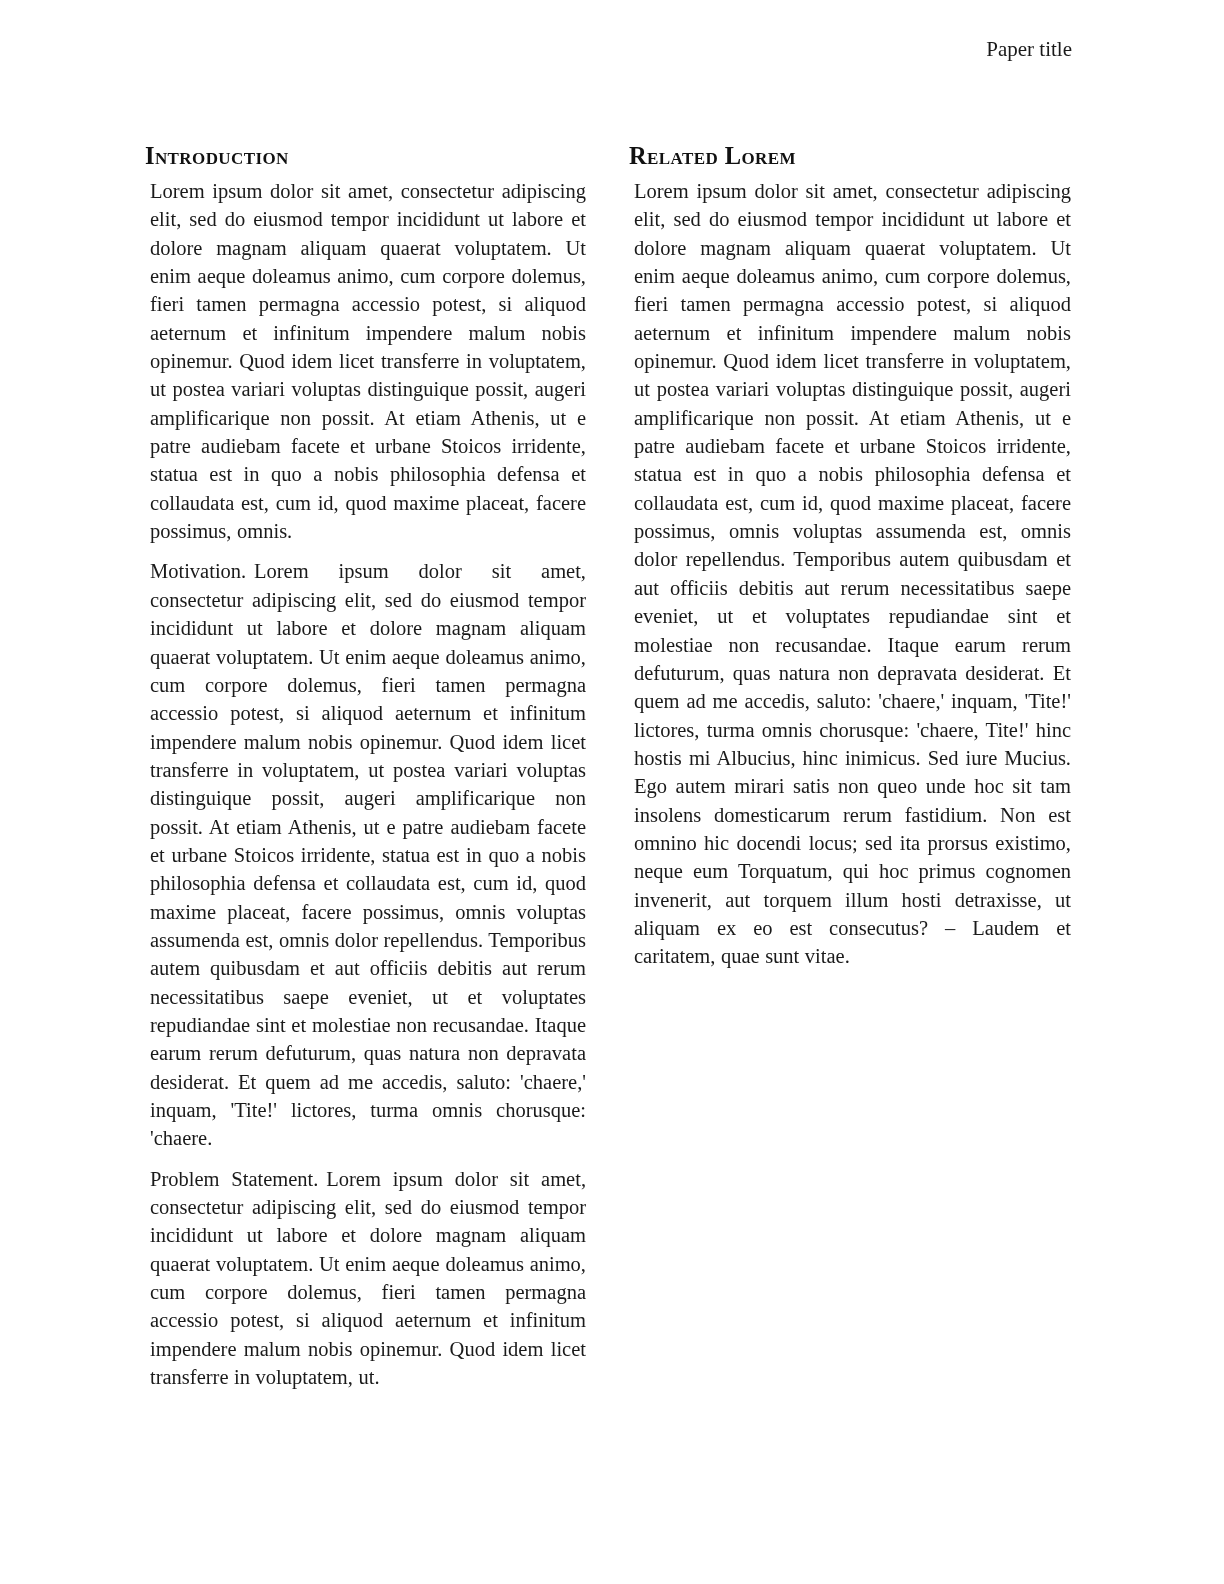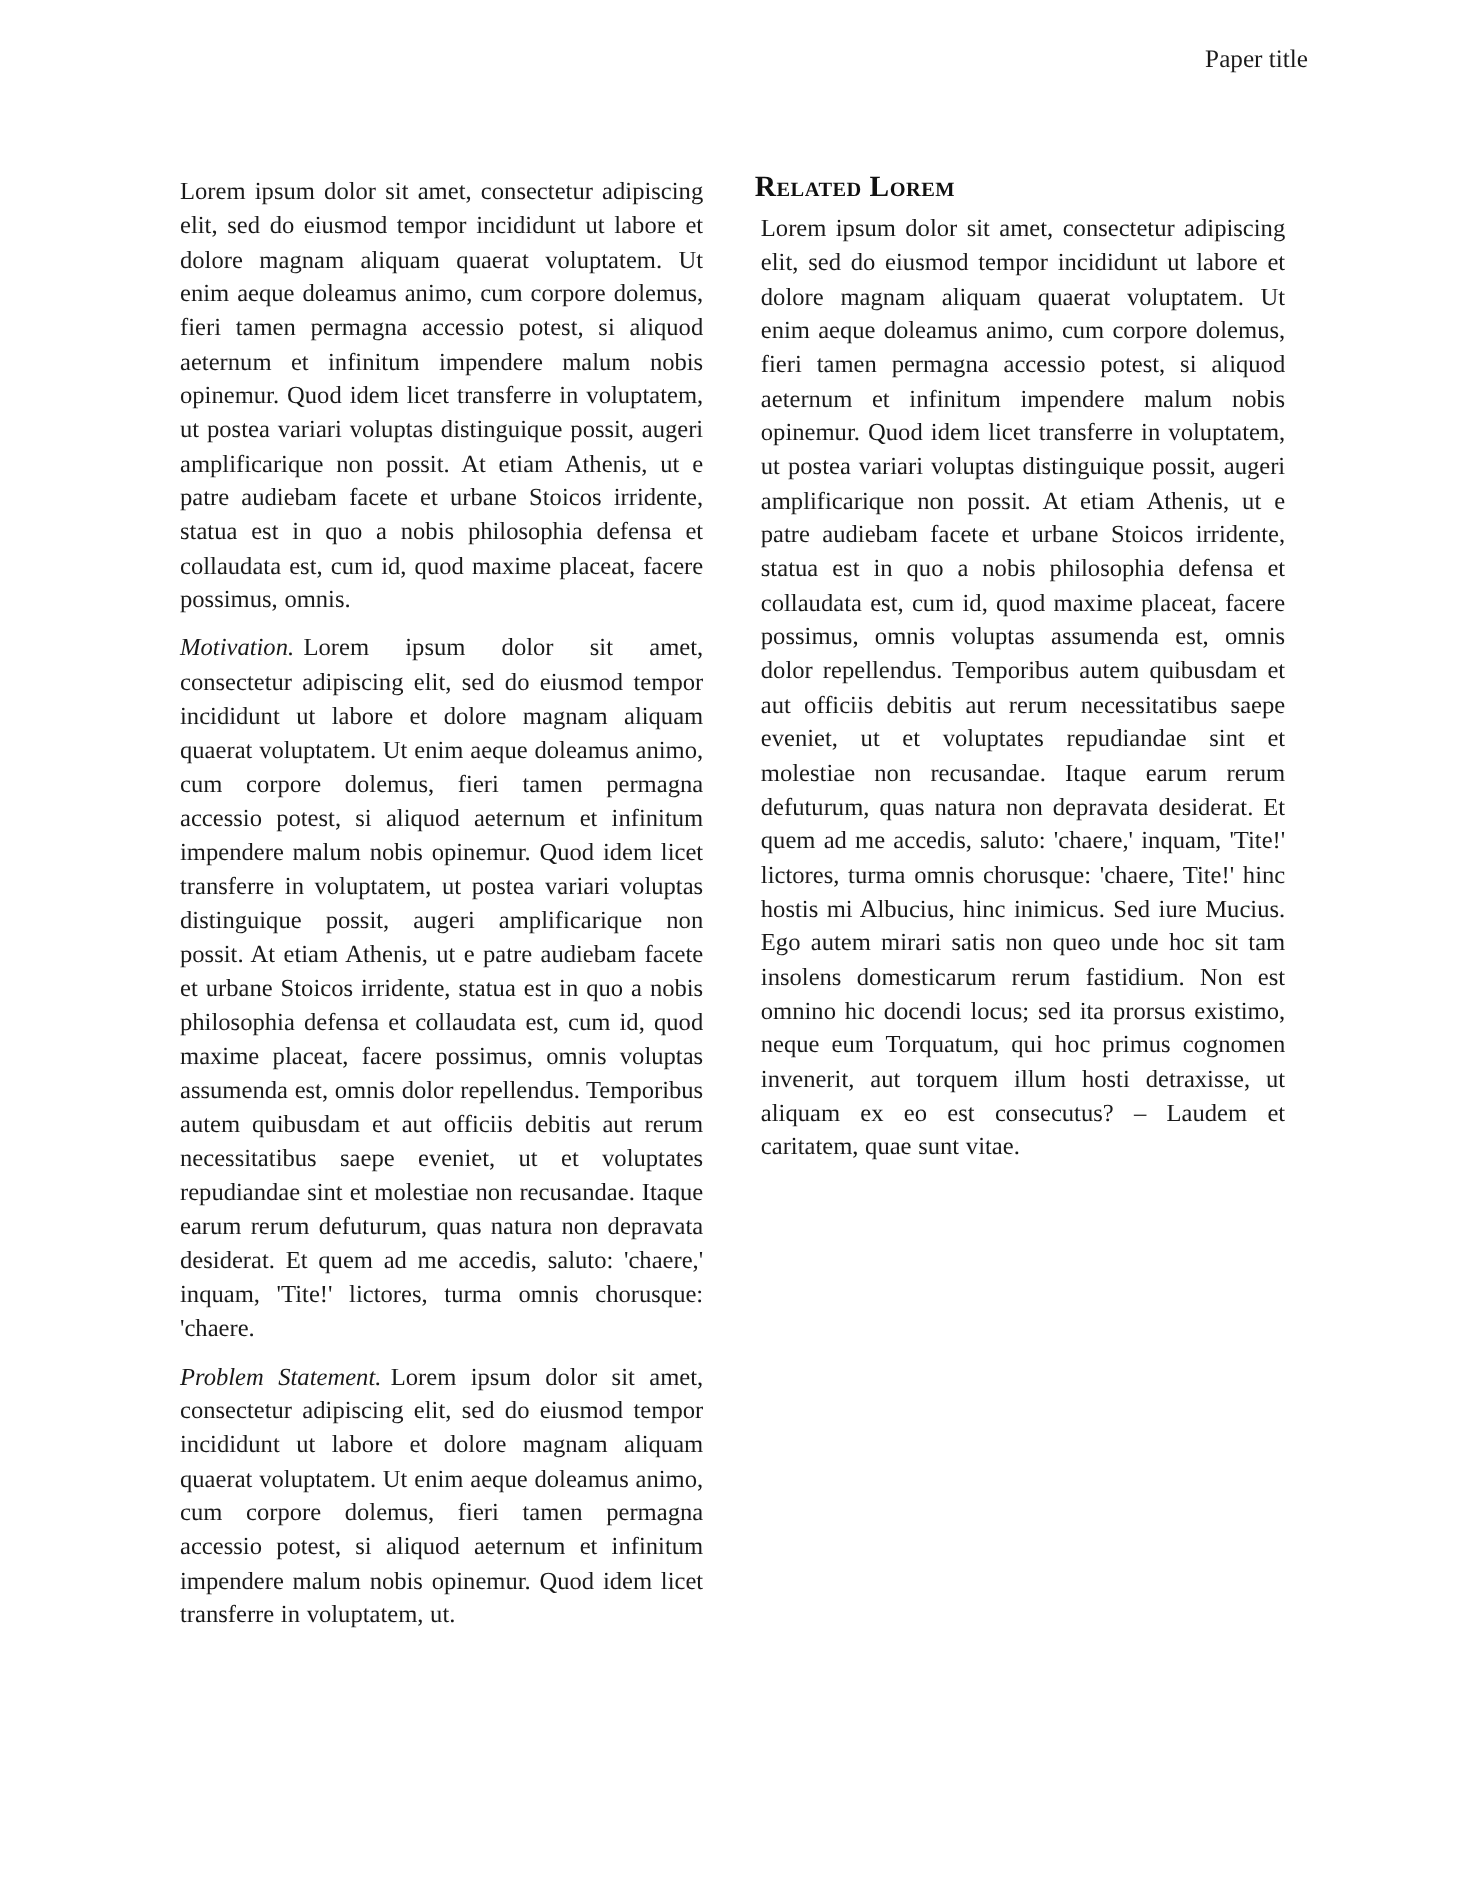--- a/index.html
+++ b/index.html
@@ -12,21 +12,21 @@
     width: 1224px;
     height: 1584px;
     background: #ffffff;
     font-family: "Liberation Serif", "DejaVu Serif", serif;
     color: #1a1a1a;
     overflow: hidden;
   }
   .running-header {
     position: absolute;
     top: 36px;
-    right: 134px;
+    right: 152px;
     font-size: 21px;
     line-height: 26px;
     color: #1a1a1a;
     text-align: right;
   }
   .column {
     position: absolute;
     top: 141px;
   }
   .column.left  { left: 145px; width: 446px; }
@@ -41,32 +41,32 @@
   }
   .para {
     font-size: 20.5px;
     line-height: 28.35px;
     text-align: justify;
     margin: 5px;
     word-spacing: 0.02em;
   }
   .para + .para { margin-top: 12px; }
   .lead {
-    font-style: italic;
     margin-right: 0.38em;
   }
 </style>
 </head>
 <body>
 
 <div class="page">
 
   <div class="running-header">Paper title</div>
 
   <div class="column left">
+    <h2 class="section-heading">Introduction</h2>
     <p class="para"><span>Lorem ipsum dolor sit amet, consectetur adipiscing elit, sed do eiusmod tempor incididunt ut labore et dolore magnam aliquam quaerat voluptatem. Ut enim aeque doleamus animo, cum corpore dolemus, fieri tamen permagna accessio potest, si aliquod aeternum et infinitum impendere malum nobis opinemur. Quod idem licet transferre in voluptatem, ut postea variari voluptas distinguique possit, augeri amplificarique non possit. At etiam Athenis, ut e patre audiebam facete et urbane Stoicos irridente, statua est in quo a nobis philosophia defensa et collaudata est, cum id, quod maxime placeat, facere possimus, omnis.</span></p>
     <p class="para"><span class="lead">Motivation.</span><span>Lorem ipsum dolor sit amet, consectetur adipiscing elit, sed do eiusmod tempor incididunt ut labore et dolore magnam aliquam quaerat voluptatem. Ut enim aeque doleamus animo, cum corpore dolemus, fieri tamen permagna accessio potest, si aliquod aeternum et infinitum impendere malum nobis opinemur. Quod idem licet transferre in voluptatem, ut postea variari voluptas distinguique possit, augeri amplificarique non possit. At etiam Athenis, ut e patre audiebam facete et urbane Stoicos irridente, statua est in quo a nobis philosophia defensa et collaudata est, cum id, quod maxime placeat, facere possimus, omnis voluptas assumenda est, omnis dolor repellendus. Temporibus autem quibusdam et aut officiis debitis aut rerum necessitatibus saepe eveniet, ut et voluptates repudiandae sint et molestiae non recusandae. Itaque earum rerum defuturum, quas natura non depravata desiderat. Et quem ad me accedis, saluto: 'chaere,' inquam, 'Tite!' lictores, turma omnis chorusque: 'chaere.</span></p>
     <p class="para"><span class="lead">Problem Statement.</span><span>Lorem ipsum dolor sit amet, consectetur adipiscing elit, sed do eiusmod tempor incididunt ut labore et dolore magnam aliquam quaerat voluptatem. Ut enim aeque doleamus animo, cum corpore dolemus, fieri tamen permagna accessio potest, si aliquod aeternum et infinitum impendere malum nobis opinemur. Quod idem licet transferre in voluptatem, ut.</span></p>
   </div>
 
   <div class="column right">
     <h2 class="section-heading">Related Lorem</h2>
     <p class="para"><span>Lorem ipsum dolor sit amet, consectetur adipiscing elit, sed do eiusmod tempor incididunt ut labore et dolore magnam aliquam quaerat voluptatem. Ut enim aeque doleamus animo, cum corpore dolemus, fieri tamen permagna accessio potest, si aliquod aeternum et infinitum impendere malum nobis opinemur. Quod idem licet transferre in voluptatem, ut postea variari voluptas distinguique possit, augeri amplificarique non possit. At etiam Athenis, ut e patre audiebam facete et urbane Stoicos irridente, statua est in quo a nobis philosophia defensa et collaudata est, cum id, quod maxime placeat, facere possimus, omnis voluptas assumenda est, omnis dolor repellendus. Temporibus autem quibusdam et aut officiis debitis aut rerum necessitatibus saepe eveniet, ut et voluptates repudiandae sint et molestiae non recusandae. Itaque earum rerum defuturum, quas natura non depravata desiderat. Et quem ad me accedis, saluto: 'chaere,' inquam, 'Tite!' lictores, turma omnis chorusque: 'chaere, Tite!' hinc hostis mi Albucius, hinc inimicus. Sed iure Mucius. Ego autem mirari satis non queo unde hoc sit tam insolens domesticarum rerum fastidium. Non est omnino hic docendi locus; sed ita prorsus existimo, neque eum Torquatum, qui hoc primus cognomen invenerit, aut torquem illum hosti detraxisse, ut aliquam ex eo est consecutus? – Laudem et caritatem, quae sunt vitae.</span></p>
   </div>
 

